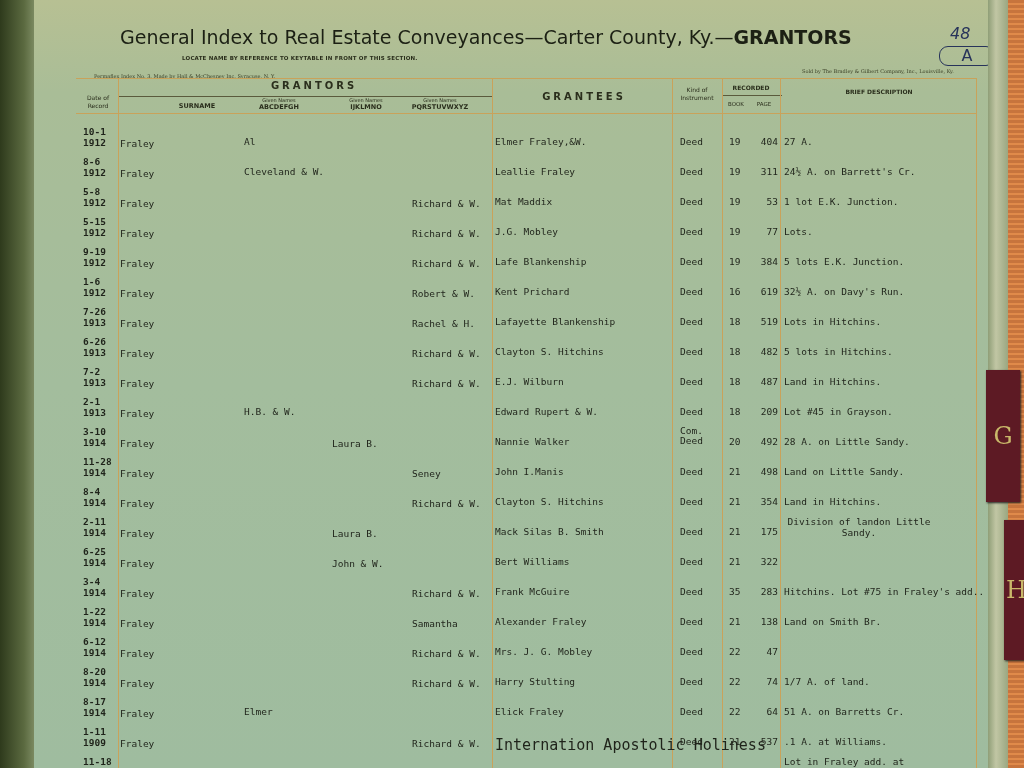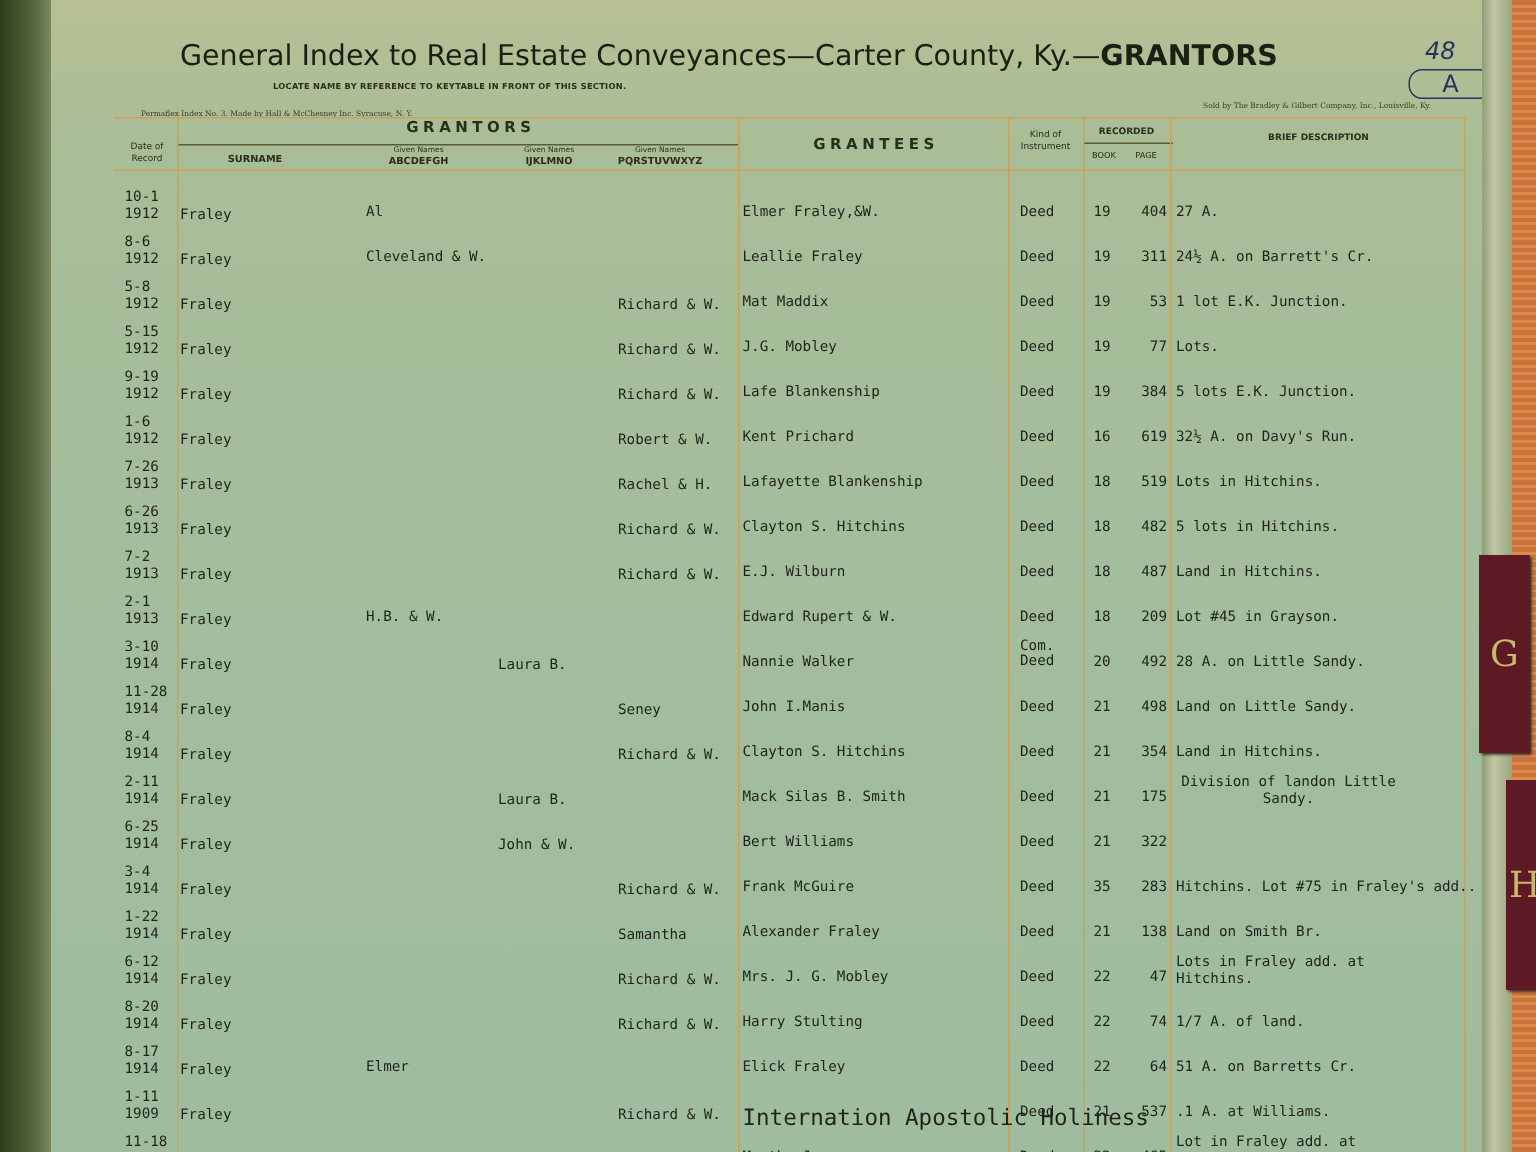--- a/index.html
+++ b/index.html
@@ -52,21 +52,21 @@
   .seller { position:absolute; left:768px; top:68px; font-size:5px; font-family:"DejaVu Serif",serif; color:#3b3f26; }
   .hline { position:absolute; height:1px; background:#c9a25a; }
   .vline { position:absolute; width:1px; background:#c9a25a; }
   .hdr { position:absolute; font-family:"DejaVu Sans", sans-serif; color:#2a2e1c; text-align:center; }
   .hdr-big { font-weight:bold; letter-spacing:3px; font-size:10px; }
   .hdr-small { font-size:6px; line-height:8px; }
   .hdr-med { font-size:6.5px; font-weight:bold; }
   .rows { position:absolute; left:0; top:118px; width:972px; }
   .row { position:absolute; left:0; width:972px; height:30px; font-size:9.5px; color:#1f231a; }
   .cell { position:absolute; white-space:nowrap; }
-  .c-date { left:49px; line-height:11px; }
+  .c-date { left:49px; line-height:11px;font-weight:bold; }
   .c-sur { left:86px; top:12px; }
   .c-g1 { left:210px; top:10px; }
   .c-g2 { left:298px; top:12px; }
   .c-g3 { left:378px; top:12px; }
   .c-grantee { left:461px; top:10px; }
   .c-kind { left:646px; top:10px; }
   .c-book { left:695px; top:10px; }
   .c-page { left:716px; top:10px; width:28px; text-align:right; }
   .c-desc { left:750px; top:10px; line-height:11px; }
 </style>
@@ -92,21 +92,21 @@
 
   <div class="vline" style="left:84px;top:78px;height:690px;"></div>
   <div class="vline" style="left:458px;top:78px;height:690px;"></div>
   <div class="vline" style="left:638px;top:78px;height:690px;"></div>
   <div class="vline" style="left:688px;top:78px;height:690px;"></div>
   <div class="vline" style="left:746px;top:78px;height:690px;"></div>
   <div class="vline" style="left:942px;top:78px;height:690px;"></div>
 
   <div class="hdr hdr-small" style="left:46px;top:94px;width:36px;">Date of Record</div>
   <div class="hdr hdr-big" style="left:200px;top:80px;width:160px;">GRANTORS</div>
-  <div class="hdr hdr-med" style="left:96px;top:102px;width:80px;">SURNAME</div>
+  <div class="hdr hdr-med" style="left:123px;top:102px;width:80px;">SURNAME</div>
   <div class="hdr" style="left:205px;top:97px;width:80px;">
     <div class="hdr-small" style="font-size:5px;line-height:6px;">Given Names</div>
     <div class="hdr-med">ABCDEFGH</div>
   </div>
   <div class="hdr" style="left:292px;top:97px;width:80px;">
     <div class="hdr-small" style="font-size:5px;line-height:6px;">Given Names</div>
     <div class="hdr-med">IJKLMNO</div>
   </div>
   <div class="hdr" style="left:364px;top:97px;width:84px;">
     <div class="hdr-small" style="font-size:5px;line-height:6px;">Given Names</div>
@@ -380,21 +380,20 @@
           <div>1914</div>
         </div>
       <div class="cell c-sur">Fraley</div>
       <div class="cell c-g1"></div>
       <div class="cell c-g2"></div>
       <div class="cell c-g3">Richard &amp; W.</div>
       <div class="cell c-grantee">Mrs. J. G. Mobley</div>
       <div class="cell c-kind">Deed</div>
       <div class="cell c-book">22</div>
       <div class="cell c-page">47</div>
-      <div class="cell c-desc" style="width:150px;white-space:normal;top:0;">Lots in Fraley add. at Hitchins.</div>
     </div>
     <div class="row" style="top:548px">
       <div class="cell c-date">
           <div>8-20</div>
           <div>1914</div>
         </div>
       <div class="cell c-sur">Fraley</div>
       <div class="cell c-g1"></div>
       <div class="cell c-g2"></div>
       <div class="cell c-g3">Richard &amp; W.</div>

